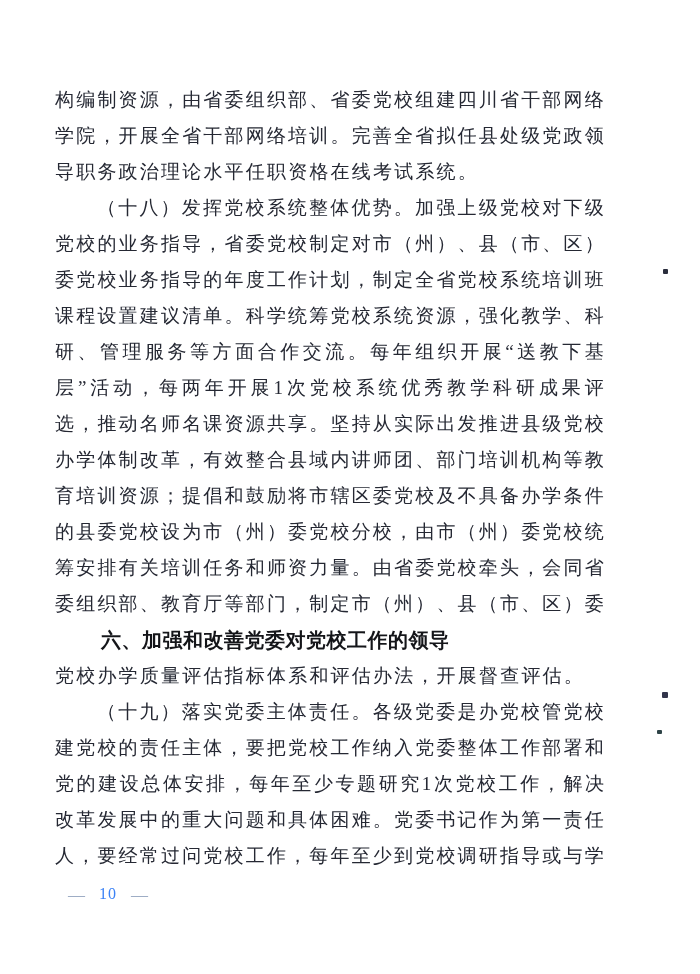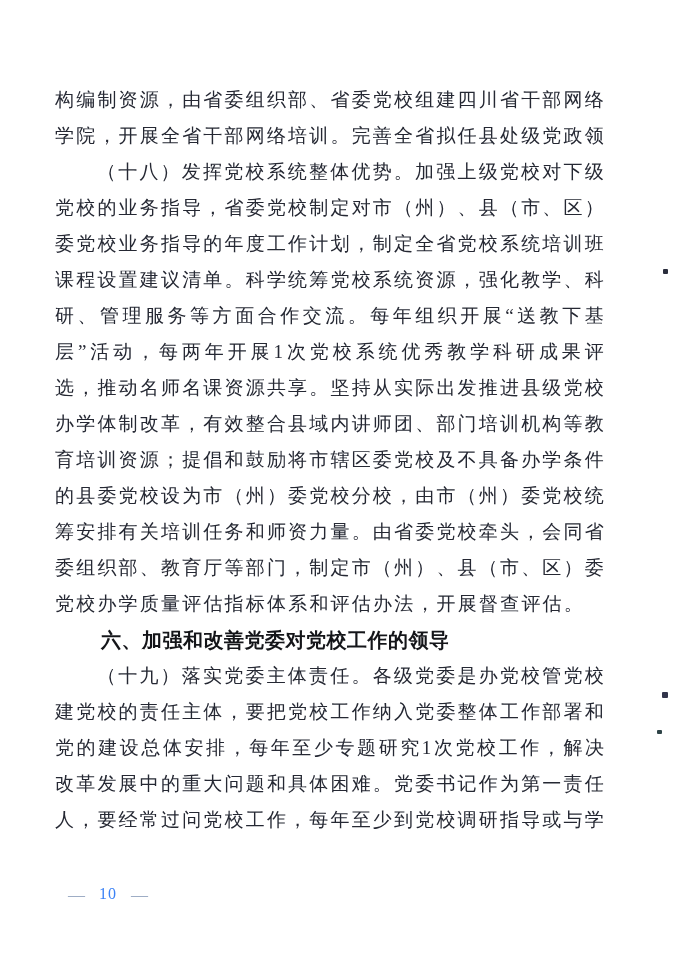--- a/index.html
+++ b/index.html
@@ -73,34 +73,35 @@
     border-radius: 1px;
   }
 </style>
 </head>
 <body>
 
 <div class="page">
   <div class="text-block">
       <div class="line justify"><span>构</span><span>编</span><span>制</span><span>资</span><span>源</span><span>，</span><span>由</span><span>省</span><span>委</span><span>组</span><span>织</span><span>部</span><span>、</span><span>省</span><span>委</span><span>党</span><span>校</span><span>组</span><span>建</span><span>四</span><span>川</span><span>省</span><span>干</span><span>部</span><span>网</span><span>络</span></div>
       <div class="line justify"><span>学</span><span>院</span><span>，</span><span>开</span><span>展</span><span>全</span><span>省</span><span>干</span><span>部</span><span>网</span><span>络</span><span>培</span><span>训</span><span>。</span><span>完</span><span>善</span><span>全</span><span>省</span><span>拟</span><span>任</span><span>县</span><span>处</span><span>级</span><span>党</span><span>政</span><span>领</span></div>
+      <div class="line plain">导职务政治理论水平任职资格在线考试系统。</div>
       <div class="line justify-indent"><span>（</span><span>十</span><span>八</span><span>）</span><span>发</span><span>挥</span><span>党</span><span>校</span><span>系</span><span>统</span><span>整</span><span>体</span><span>优</span><span>势</span><span>。</span><span>加</span><span>强</span><span>上</span><span>级</span><span>党</span><span>校</span><span>对</span><span>下</span><span>级</span></div>
       <div class="line justify"><span>党</span><span>校</span><span>的</span><span>业</span><span>务</span><span>指</span><span>导</span><span>，</span><span>省</span><span>委</span><span>党</span><span>校</span><span>制</span><span>定</span><span>对</span><span>市</span><span>（</span><span>州</span><span>）</span><span>、</span><span>县</span><span>（</span><span>市</span><span>、</span><span>区</span><span>）</span></div>
       <div class="line justify"><span>委</span><span>党</span><span>校</span><span>业</span><span>务</span><span>指</span><span>导</span><span>的</span><span>年</span><span>度</span><span>工</span><span>作</span><span>计</span><span>划</span><span>，</span><span>制</span><span>定</span><span>全</span><span>省</span><span>党</span><span>校</span><span>系</span><span>统</span><span>培</span><span>训</span><span>班</span></div>
       <div class="line justify"><span>课</span><span>程</span><span>设</span><span>置</span><span>建</span><span>议</span><span>清</span><span>单</span><span>。</span><span>科</span><span>学</span><span>统</span><span>筹</span><span>党</span><span>校</span><span>系</span><span>统</span><span>资</span><span>源</span><span>，</span><span>强</span><span>化</span><span>教</span><span>学</span><span>、</span><span>科</span></div>
       <div class="line justify"><span>研</span><span>、</span><span>管</span><span>理</span><span>服</span><span>务</span><span>等</span><span>方</span><span>面</span><span>合</span><span>作</span><span>交</span><span>流</span><span>。</span><span>每</span><span>年</span><span>组</span><span>织</span><span>开</span><span>展</span><span>“</span><span>送</span><span>教</span><span>下</span><span>基</span></div>
       <div class="line justify"><span>层</span><span>”</span><span>活</span><span>动</span><span>，</span><span>每</span><span>两</span><span>年</span><span>开</span><span>展</span><span>1</span><span>次</span><span>党</span><span>校</span><span>系</span><span>统</span><span>优</span><span>秀</span><span>教</span><span>学</span><span>科</span><span>研</span><span>成</span><span>果</span><span>评</span></div>
       <div class="line justify"><span>选</span><span>，</span><span>推</span><span>动</span><span>名</span><span>师</span><span>名</span><span>课</span><span>资</span><span>源</span><span>共</span><span>享</span><span>。</span><span>坚</span><span>持</span><span>从</span><span>实</span><span>际</span><span>出</span><span>发</span><span>推</span><span>进</span><span>县</span><span>级</span><span>党</span><span>校</span></div>
       <div class="line justify"><span>办</span><span>学</span><span>体</span><span>制</span><span>改</span><span>革</span><span>，</span><span>有</span><span>效</span><span>整</span><span>合</span><span>县</span><span>域</span><span>内</span><span>讲</span><span>师</span><span>团</span><span>、</span><span>部</span><span>门</span><span>培</span><span>训</span><span>机</span><span>构</span><span>等</span><span>教</span></div>
       <div class="line justify"><span>育</span><span>培</span><span>训</span><span>资</span><span>源</span><span>；</span><span>提</span><span>倡</span><span>和</span><span>鼓</span><span>励</span><span>将</span><span>市</span><span>辖</span><span>区</span><span>委</span><span>党</span><span>校</span><span>及</span><span>不</span><span>具</span><span>备</span><span>办</span><span>学</span><span>条</span><span>件</span></div>
       <div class="line justify"><span>的</span><span>县</span><span>委</span><span>党</span><span>校</span><span>设</span><span>为</span><span>市</span><span>（</span><span>州</span><span>）</span><span>委</span><span>党</span><span>校</span><span>分</span><span>校</span><span>，</span><span>由</span><span>市</span><span>（</span><span>州</span><span>）</span><span>委</span><span>党</span><span>校</span><span>统</span></div>
       <div class="line justify"><span>筹</span><span>安</span><span>排</span><span>有</span><span>关</span><span>培</span><span>训</span><span>任</span><span>务</span><span>和</span><span>师</span><span>资</span><span>力</span><span>量</span><span>。</span><span>由</span><span>省</span><span>委</span><span>党</span><span>校</span><span>牵</span><span>头</span><span>，</span><span>会</span><span>同</span><span>省</span></div>
       <div class="line justify"><span>委</span><span>组</span><span>织</span><span>部</span><span>、</span><span>教</span><span>育</span><span>厅</span><span>等</span><span>部</span><span>门</span><span>，</span><span>制</span><span>定</span><span>市</span><span>（</span><span>州</span><span>）</span><span>、</span><span>县</span><span>（</span><span>市</span><span>、</span><span>区</span><span>）</span><span>委</span></div>
+      <div class="line heading">六、加强和改善党委对党校工作的领导</div>
       <div class="line plain">党校办学质量评估指标体系和评估办法，开展督查评估。</div>
-      <div class="line heading">六、加强和改善党委对党校工作的领导</div>
       <div class="line justify-indent"><span>（</span><span>十</span><span>九</span><span>）</span><span>落</span><span>实</span><span>党</span><span>委</span><span>主</span><span>体</span><span>责</span><span>任</span><span>。</span><span>各</span><span>级</span><span>党</span><span>委</span><span>是</span><span>办</span><span>党</span><span>校</span><span>管</span><span>党</span><span>校</span></div>
       <div class="line justify"><span>建</span><span>党</span><span>校</span><span>的</span><span>责</span><span>任</span><span>主</span><span>体</span><span>，</span><span>要</span><span>把</span><span>党</span><span>校</span><span>工</span><span>作</span><span>纳</span><span>入</span><span>党</span><span>委</span><span>整</span><span>体</span><span>工</span><span>作</span><span>部</span><span>署</span><span>和</span></div>
       <div class="line justify"><span>党</span><span>的</span><span>建</span><span>设</span><span>总</span><span>体</span><span>安</span><span>排</span><span>，</span><span>每</span><span>年</span><span>至</span><span>少</span><span>专</span><span>题</span><span>研</span><span>究</span><span>1</span><span>次</span><span>党</span><span>校</span><span>工</span><span>作</span><span>，</span><span>解</span><span>决</span></div>
       <div class="line justify"><span>改</span><span>革</span><span>发</span><span>展</span><span>中</span><span>的</span><span>重</span><span>大</span><span>问</span><span>题</span><span>和</span><span>具</span><span>体</span><span>困</span><span>难</span><span>。</span><span>党</span><span>委</span><span>书</span><span>记</span><span>作</span><span>为</span><span>第</span><span>一</span><span>责</span><span>任</span></div>
       <div class="line justify"><span>人</span><span>，</span><span>要</span><span>经</span><span>常</span><span>过</span><span>问</span><span>党</span><span>校</span><span>工</span><span>作</span><span>，</span><span>每</span><span>年</span><span>至</span><span>少</span><span>到</span><span>党</span><span>校</span><span>调</span><span>研</span><span>指</span><span>导</span><span>或</span><span>与</span><span>学</span></div>
     </div>
 
   <div class="footer">
     <span class="dash">—</span>
     <span class="num">10</span>

